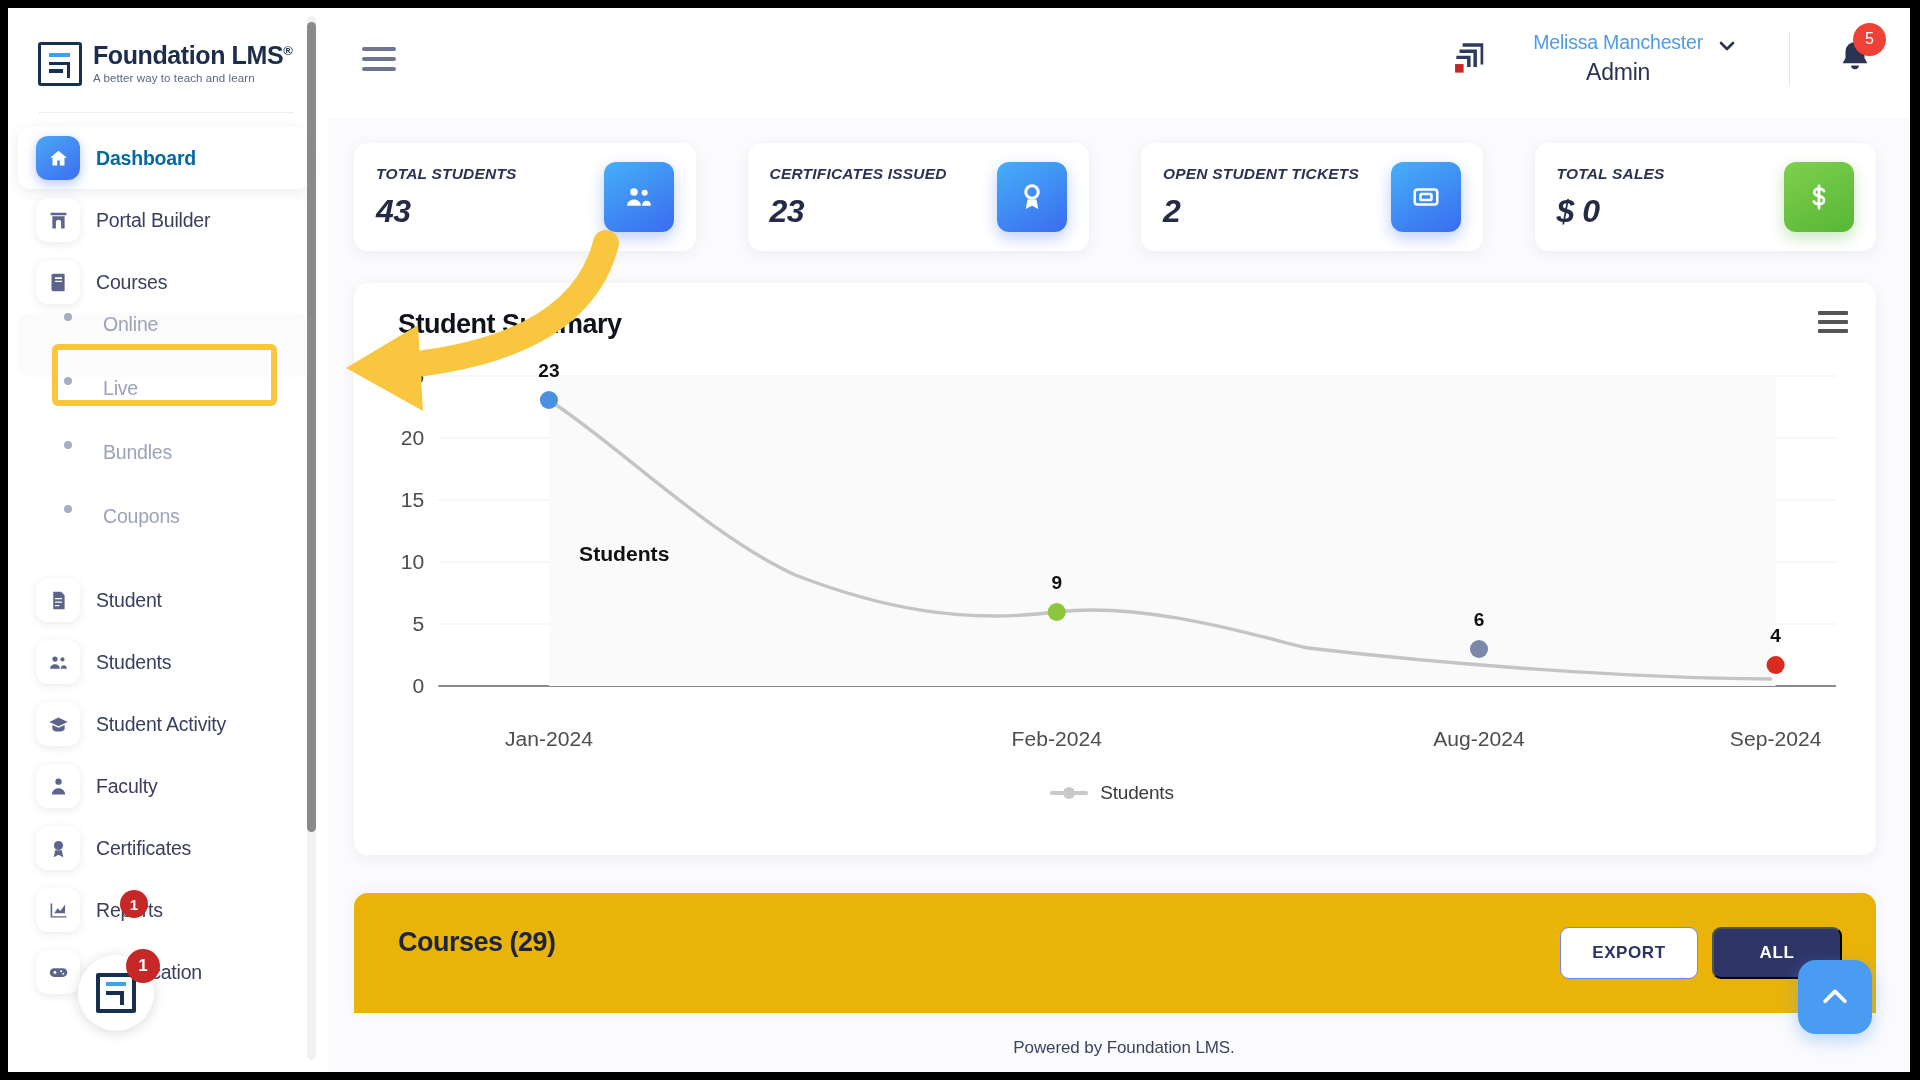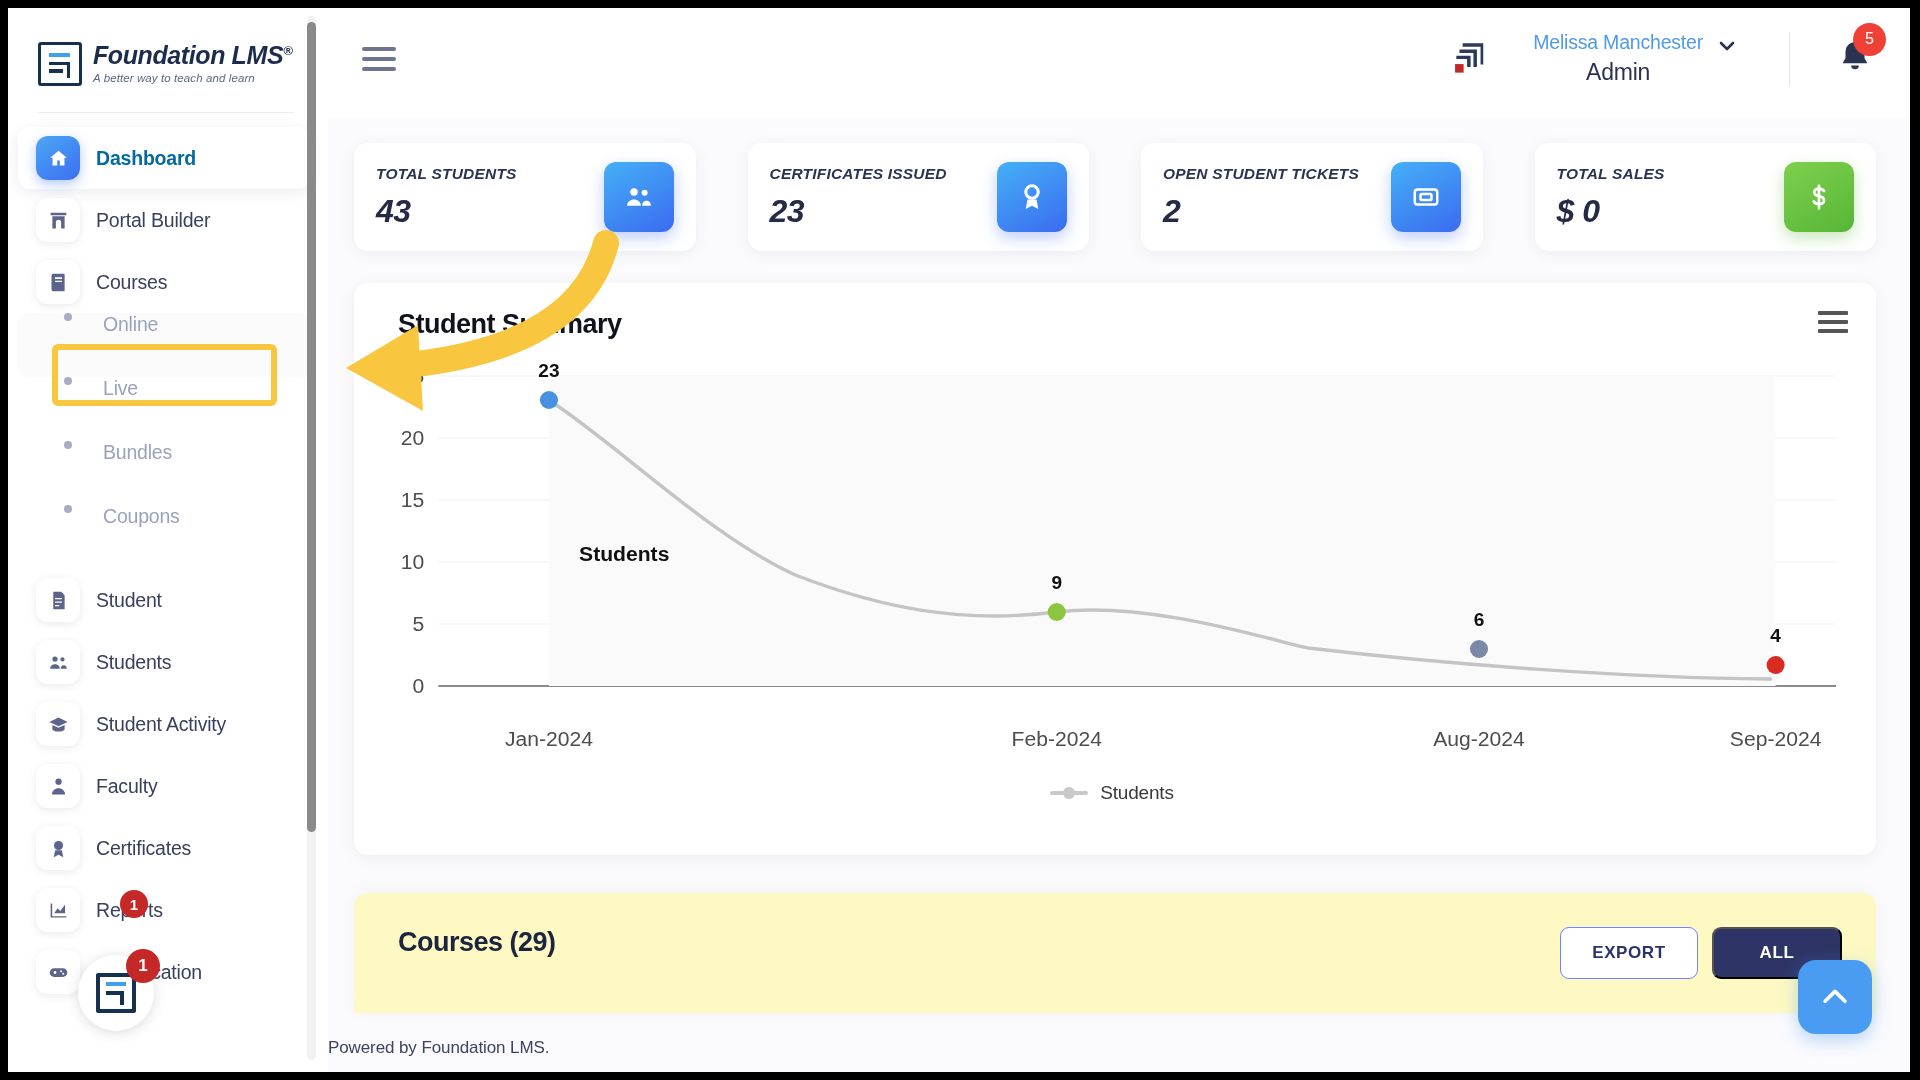--- a/index.html
+++ b/index.html
@@ -56,21 +56,21 @@
     border: 3.5px solid #16314f;
     border-left: none;
     border-bottom: none;
   }
   .brand-mark .bm-e2 {
     position: absolute;
     left: 8px; top: 24px;
     width: 14px; height: 3.5px;
     background: #16314f;
   }
-  .brand-text { line-height: 1; font-style: italic; }
+  .brand-text { line-height: 1; }
   .brand-title {
     font-size: 25px;
     font-weight: 700;
     color: #1c2c4c;
     letter-spacing: -0.4px;
     white-space: nowrap;
   }
   .brand-title sup { font-size: 13px; vertical-align: super; }
   .brand-sub {
     font-size: 11.5px;
@@ -436,21 +436,21 @@
   }
   .legend-text {
     font-size: 19px;
     color: #3a3a3a;
     letter-spacing: -0.2px;
   }
 
   
   .courses-bar {
     margin-top: 38px;
-    background: #fef9c3;
+    background: #eab308;
     border-radius: 14px 14px 0 0;
     box-shadow: 0 -2px 16px rgba(40,55,100,0.05);
     height: 120px;
     padding: 34px 34px 0 24px;
     display: flex;
     align-items: flex-start;
     position: relative;
   }
   .courses-title {
     font-size: 27px;
@@ -490,21 +490,21 @@
     align-items: center;
     justify-content: center;
     cursor: pointer;
   }
 
   
   .footer-note {
     position: absolute;
     left: 0; right: 0;
     bottom: 22px;
-    text-align: left;
+    text-align: center;
     font-size: 17px;
     color: #3b4262;
     letter-spacing: -0.1px;
   }
 
   
   .fab-top {
     position: absolute;
     right: 48px; bottom: 46px;
     width: 74px; height: 74px;

